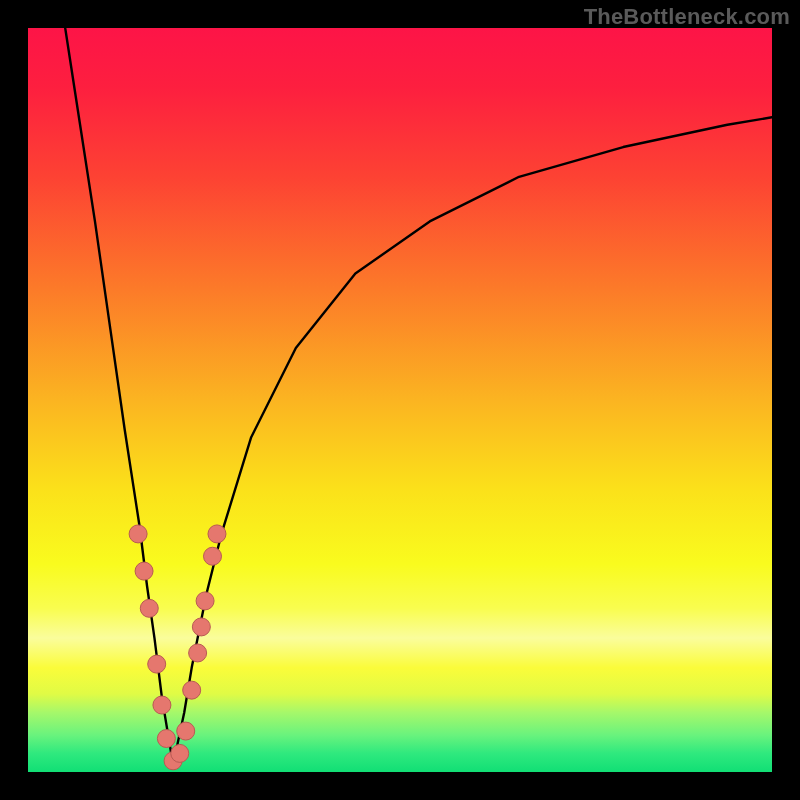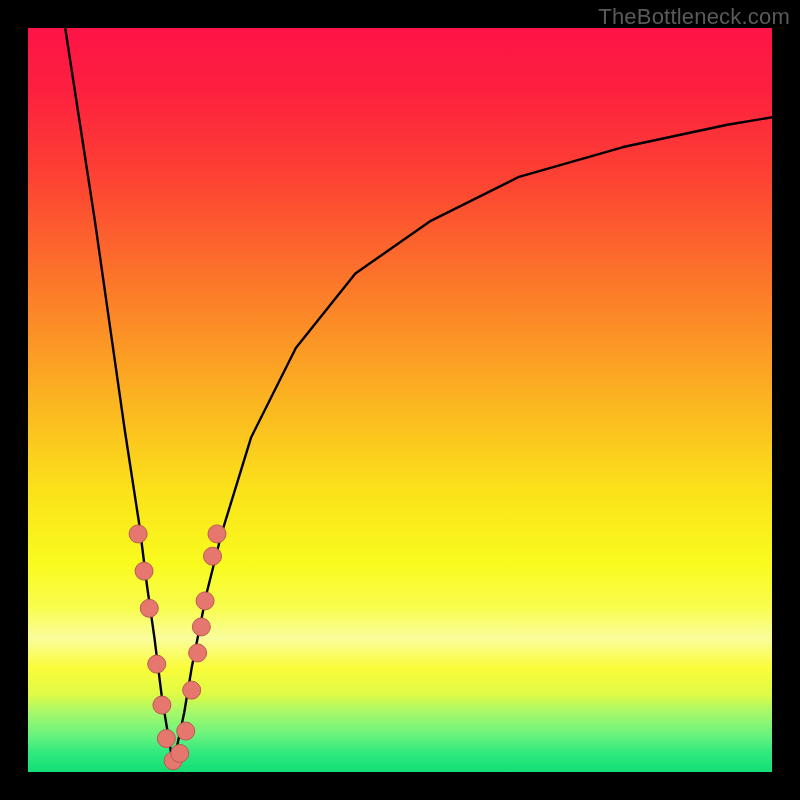--- a/index.html
+++ b/index.html
@@ -23,21 +23,21 @@
     width: 744px;
     height: 744px;
     overflow: hidden;
   }
   .watermark {
     position: absolute;
     top: 4px;
     right: 10px;
     color: #5a5a5a;
     font-size: 22px;
-    font-weight: 400;
+    font-weight: 700;
     letter-spacing: 0.2px;
     user-select: none;
   }
   svg { display: block; }
 </style>
 </head>
 <body>
 
 <div class="frame">
   <div class="plot">

